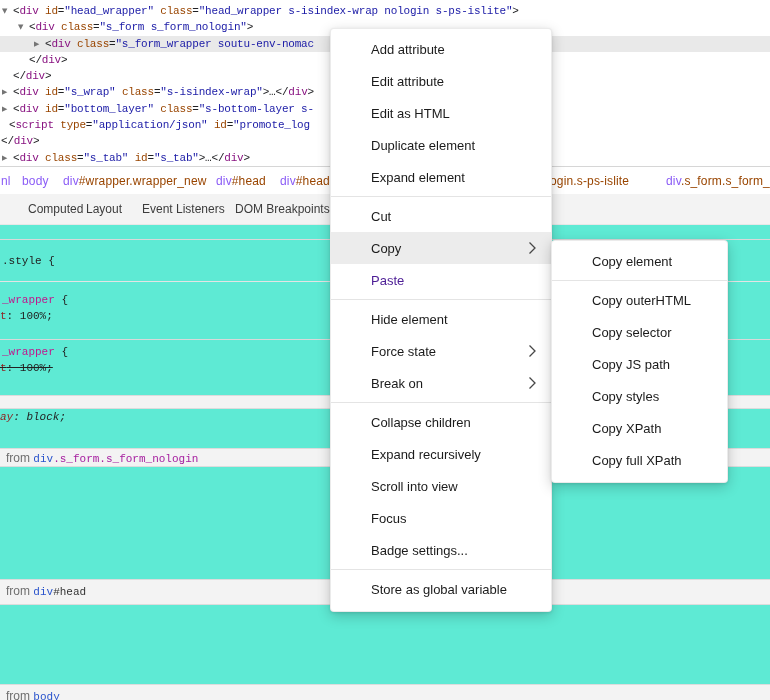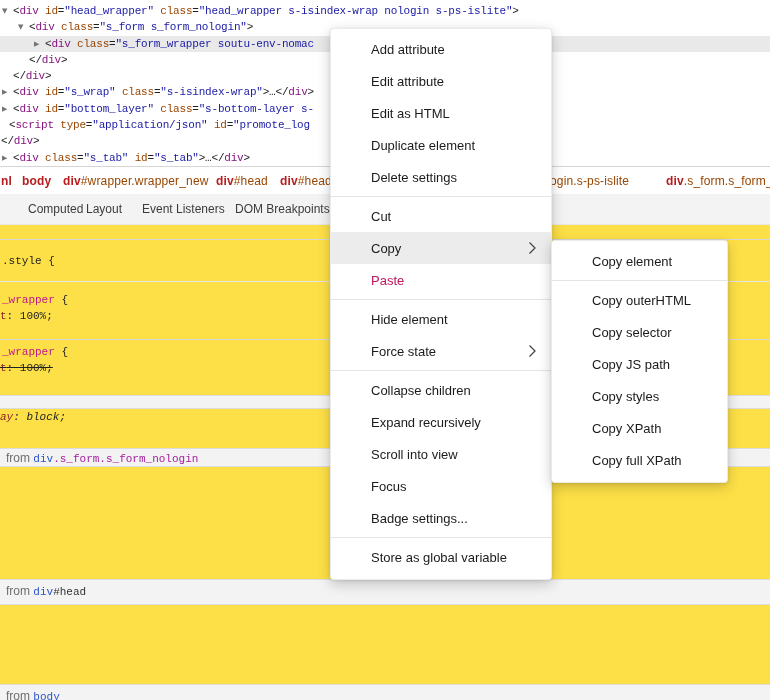--- a/index.html
+++ b/index.html
@@ -17,35 +17,35 @@
                   letter-spacing:0; font-family:"DejaVu Sans",sans-serif; }
   .c-p   { color:#202124; }
   .c-tag { color:#881280; }
   .c-att { color:#994500; }
   .c-val { color:#1a1aa6; }
 
   
   .crumb-bar { position:absolute; top:166px; left:0; right:0; height:28px; background:#fff;
                border-top:1px solid #d6d6d6; font-size:12px; overflow:hidden; }
   .crumb { position:absolute; top:0; line-height:28px; white-space:pre; letter-spacing:0.15px; }
-  .crumb .seg-tag  { color:#b91c1c;font-weight:bold; }
+  .crumb .seg-tag  { color:#8b5cf6; }
   .crumb .seg-rest { color:#994500; }
   .pos-c1 { left:1px; } .pos-c2 { left:22px; } .pos-c3 { left:63px; } .pos-c4 { left:216px; }
   .pos-c5 { left:280px; } .pos-c5b { left:550px; } .pos-c6 { left:634px;margin-left:32px; }
 
   
   .tabs-bar { position:absolute; top:194px; left:0; right:0; height:31px; background:#f3f3f3;
               border-bottom:1px solid #e7e7e7; font-size:12px; color:#3c3c3c; }
   .tab { position:absolute; top:0; line-height:31px; white-space:pre; }
   .pos-t1 { left:28px; } .pos-t2 { left:86px; } .pos-t3 { left:142px;text-align:center; } .pos-t4 { left:235px; }
   .tabs-nub { position:absolute; top:225px; left:695px; right:0; height:25px; background:#efefef;
               border-bottom:1px solid #d9d9d9; }
 
   
-  .styles-pane { position:absolute; top:225px; left:0; right:0; bottom:0; background:#fde047;
+  .styles-pane { position:absolute; top:225px; left:0; right:0; bottom:0; background:#5eead4;
                  font-family:"Liberation Mono","DejaVu Sans Mono",monospace; font-size:11px; }
   .hline { position:absolute; left:0; right:0; height:1px; background:#d9d9d9; }
   .hl-1 { top:14px; } .hl-2 { top:56px; background:#e4e4e4; } .hl-3 { top:114px; }
   .band { position:absolute; left:0; right:0; background:#f3f3f3;
           border-top:1px solid #dcdcdc; border-bottom:1px solid #dcdcdc; }
   .band-1 { top:170px; height:14px; }
   .band-2 { top:223px; height:19px; }
   .band-3 { top:354px; height:26px; }
   .band-4 { top:459px; height:60px; border-bottom:none; }
   .code-line { position:absolute; white-space:pre; color:#222; }
@@ -63,21 +63,21 @@
   .link-tag { color:#2953cc; } .link-cls { color:#a620a0; } .link-id { color:#333333; }
 
   
   .menu { position:absolute; background:#fff; border:1px solid rgba(0,0,0,0.08); border-radius:4px;
           box-shadow:0 4px 14px rgba(0,0,0,0.20), 0 1px 3px rgba(0,0,0,0.10);
           padding:4px 0 6px; font-size:13px; color:#1b1b1b; }
   .menu-main { left:330px; top:28px; width:222px; }
   .menu-sub  { left:551px; top:240px; width:177px; }
   .menu-item { height:32px; display:flex; align-items:center; padding:0 14px 0 40px; }
   .menu-item.hl { background:#ececec; }
-  .menu-item.disabled { color:#be185d; }
+  .menu-item.disabled { color:#4c1d95; }
   .mi-label { flex:1 1 auto; white-space:pre; }
   .menu-sep { height:1px; margin:3px 0; background:#e4e4e4; }
   .chev { flex:0 0 auto; margin-left:8px; }
 </style>
 </head>
 <body>
 
 <div class="stage">
 
   <div class="dom-tree" id="dom-tree">
@@ -144,21 +144,21 @@
       <div class="menu-item">
         <span class="mi-label">Edit attribute</span>
       </div>
       <div class="menu-item">
         <span class="mi-label">Edit as HTML</span>
       </div>
       <div class="menu-item">
         <span class="mi-label">Duplicate element</span>
       </div>
       <div class="menu-item">
-        <span class="mi-label">Delete settings</span>
+        <span class="mi-label">Expand element</span>
       </div>
       <div class="menu-sep"></div>
       <div class="menu-item">
         <span class="mi-label">Cut</span>
       </div>
       <div class="menu-item hl">
         <span class="mi-label">Copy</span>
         <svg class="chev" width="9" height="14" viewBox="0 0 9 14">
           <path d="M1.5 1.5 L7 7 L1.5 12.5" fill="none" stroke="#474747" stroke-width="1.3"></path>
         </svg>
@@ -169,20 +169,26 @@
       <div class="menu-sep"></div>
       <div class="menu-item">
         <span class="mi-label">Hide element</span>
       </div>
       <div class="menu-item">
         <span class="mi-label">Force state</span>
         <svg class="chev" width="9" height="14" viewBox="0 0 9 14">
           <path d="M1.5 1.5 L7 7 L1.5 12.5" fill="none" stroke="#474747" stroke-width="1.3"></path>
         </svg>
       </div>
+      <div class="menu-item">
+        <span class="mi-label">Break on</span>
+        <svg class="chev" width="9" height="14" viewBox="0 0 9 14">
+          <path d="M1.5 1.5 L7 7 L1.5 12.5" fill="none" stroke="#474747" stroke-width="1.3"></path>
+        </svg>
+      </div>
       <div class="menu-sep"></div>
       <div class="menu-item">
         <span class="mi-label">Collapse children</span>
       </div>
       <div class="menu-item">
         <span class="mi-label">Expand recursively</span>
       </div>
       <div class="menu-item">
         <span class="mi-label">Scroll into view</span>
       </div>

